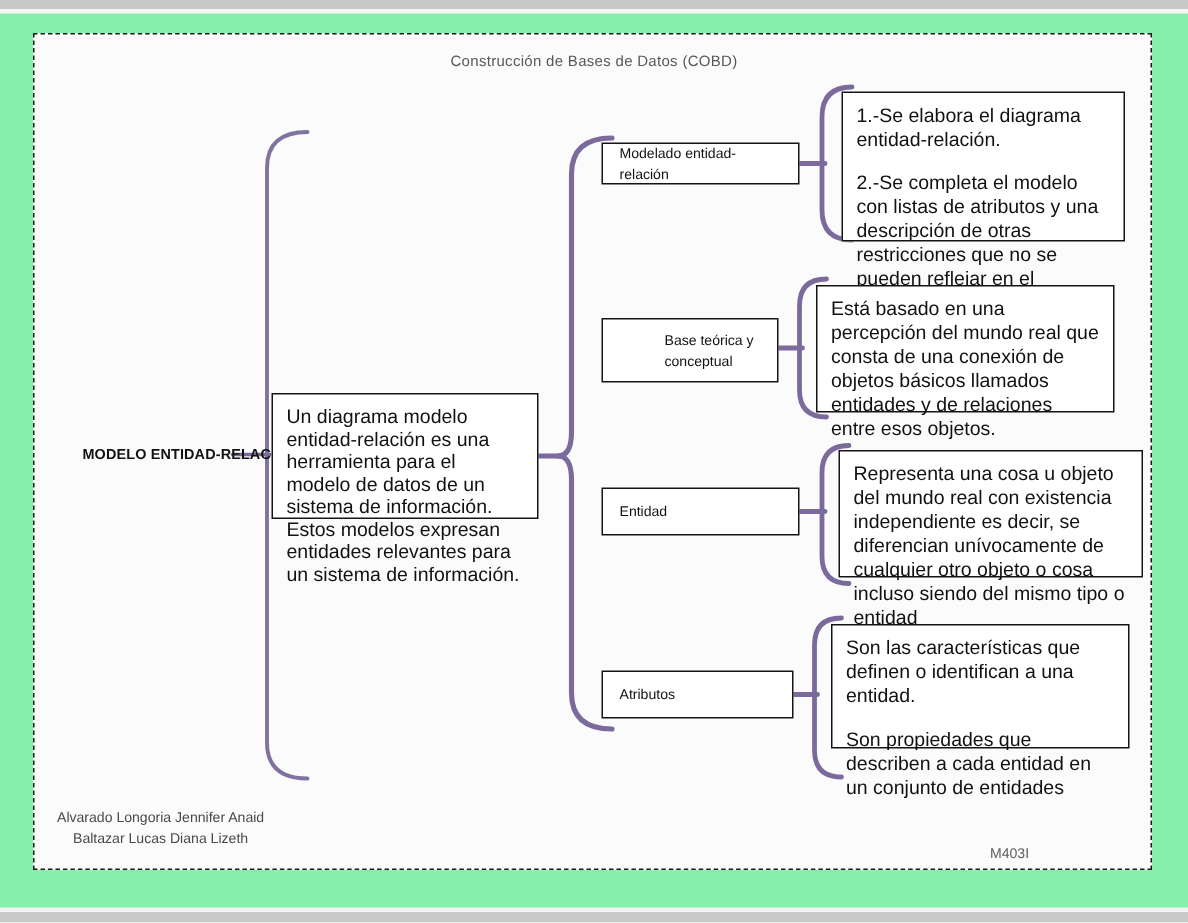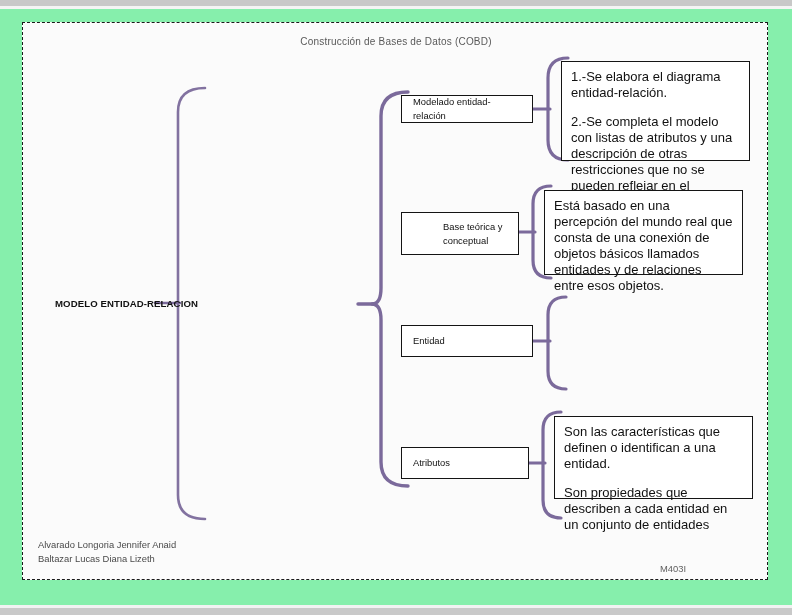--- a/index.html
+++ b/index.html
@@ -86,20 +86,21 @@
     color: #111111;
     letter-spacing: .1px;
     text-align: right;
   }
   .footer-names {
     position: absolute;
     left: 38px; top: 538px;
     font-size: 9.4px;
     line-height: 13.5px;
     color: #4a4a4a;
+    text-align: center;
   }
   .code-tag {
     position: absolute;
     left: 660px; top: 563px;
     font-size: 9.4px;
     color: #606060;
   }
   
   .brackets {
     position: absolute; left: 0; top: 0;
@@ -140,20 +141,23 @@
       <path d="M566,297 Q548,297 548,315 L548,371 Q548,389 566,389" stroke-width="3.2"></path>
       <path d="M533,341 L550,341" stroke-width="3.2"></path>
 
       <path d="M561,412 Q543,412 543,430 L543,500 Q543,518 561,518" stroke-width="3.2"></path>
       <path d="M529,463 L545,463" stroke-width="3.2"></path>
     </g>
   </svg>
 
   <div class="root-label">MODELO ENTIDAD-RELACION</div>
 
+  <div class="box" style="left:181px; top:262px; width:178px; height:84px; line-height:15px;">
+    <span>Un diagrama modelo entidad-relación  es una herramienta para el modelo de datos de un sistema de información. Estos modelos expresan entidades relevantes para un sistema de información.</span>
+  </div>
 
   <div class="box lbl" style="left:401px; top:95px; width:132px; height:28px;">
     <span>Modelado entidad-relación</span>
   </div>
 
   <div class="box lbl" style="left:401px; top:212px; width:118px; height:43px;padding-left:41px;">
     <span>Base teórica y conceptual</span>
   </div>
 
   <div class="box lbl" style="left:401px; top:325px; width:132px; height:32px;">
@@ -166,20 +170,23 @@
 
   <div class="box" style="left:561px; top:61px; width:189px; height:100px;">
     <p>1.-Se elabora el diagrama entidad-relación.</p>
     <p>2.-Se completa el modelo con listas de atributos y una descripción de otras restricciones que no se pueden reflejar en el diagrama</p>
   </div>
 
   <div class="box" style="left:544px; top:190px; width:199px; height:85px;">
     <p>Está basado en una percepción del mundo real que consta de una conexión de objetos básicos llamados entidades y de relaciones entre esos objetos.</p>
   </div>
 
+  <div class="box" style="left:559px; top:300px; width:203px; height:85px;">
+    <p>Representa una cosa u objeto del mundo real con existencia independiente es decir, se diferencian unívocamente de cualquier otro objeto o cosa incluso siendo del mismo tipo o entidad</p>
+  </div>
 
   <div class="box" style="left:554px; top:416px; width:199px; height:83px;">
     <p>Son las características que definen o identifican a una entidad.</p>
     <p>Son propiedades que describen a cada entidad en un conjunto de entidades</p>
   </div>
 
   <div class="footer-names">
     <div>Alvarado Longoria Jennifer Anaid</div>
     <div>Baltazar Lucas Diana Lizeth</div>
   </div>

